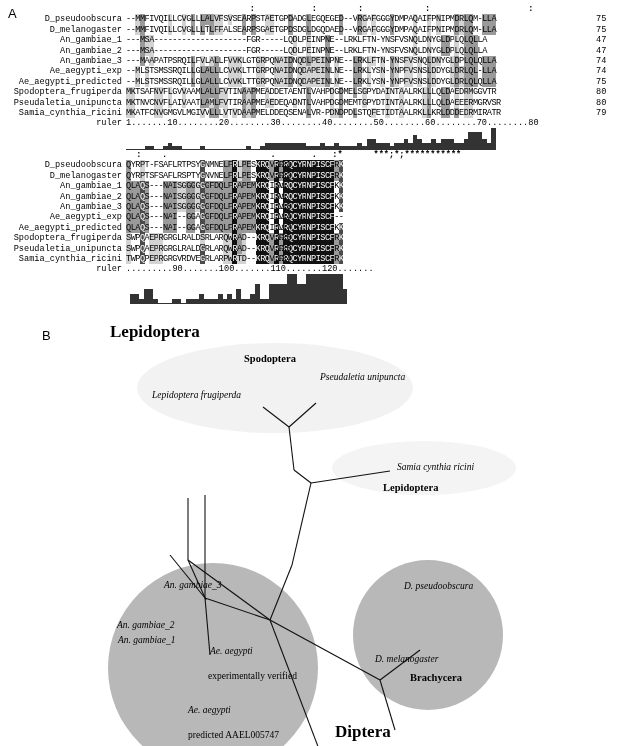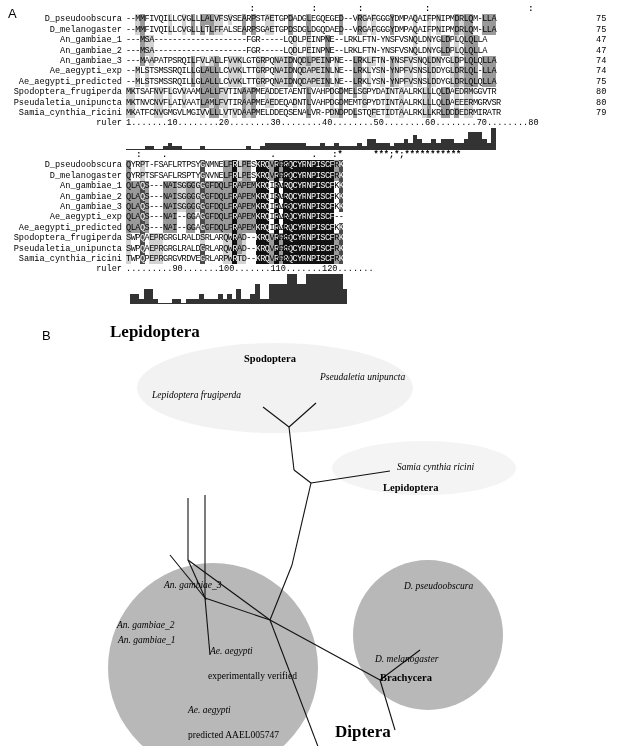--- a/index.html
+++ b/index.html
@@ -275,16 +275,16 @@
   <div class="tlab sci" style="left:164px;top:270px;">An. gambiae_3</div>
   <div class="tlab sci" style="left:117px;top:310px;">An. gambiae_2</div>
   <div class="tlab sci" style="left:118px;top:325px;">An. gambiae_1</div>
   <div class="tlab sci" style="left:210px;top:336px;">Ae. aegypti</div>
   <div class="tlab plain" style="left:208px;top:361px;">experimentally verified</div>
   <div class="tlab sci" style="left:188px;top:395px;">Ae. aegypti</div>
   <div class="tlab plain" style="left:188px;top:420px;">predicted AAEL005747</div>
 
   <div class="tlab sci" style="left:404px;top:271px;">D. pseudoobscura</div>
   <div class="tlab sci" style="left:375px;top:324px;margin-top:20px;">D. melanogaster</div>
-  <div class="tlab grp" style="left:380px;top:362px;">Brachycera</div>
+  <div class="tlab grp" style="left:410px;top:362px;">Brachycera</div>
 
   <div class="tlab order" style="left:335px;top:412px;">Diptera</div>
 </div>
 
 </body></html>

